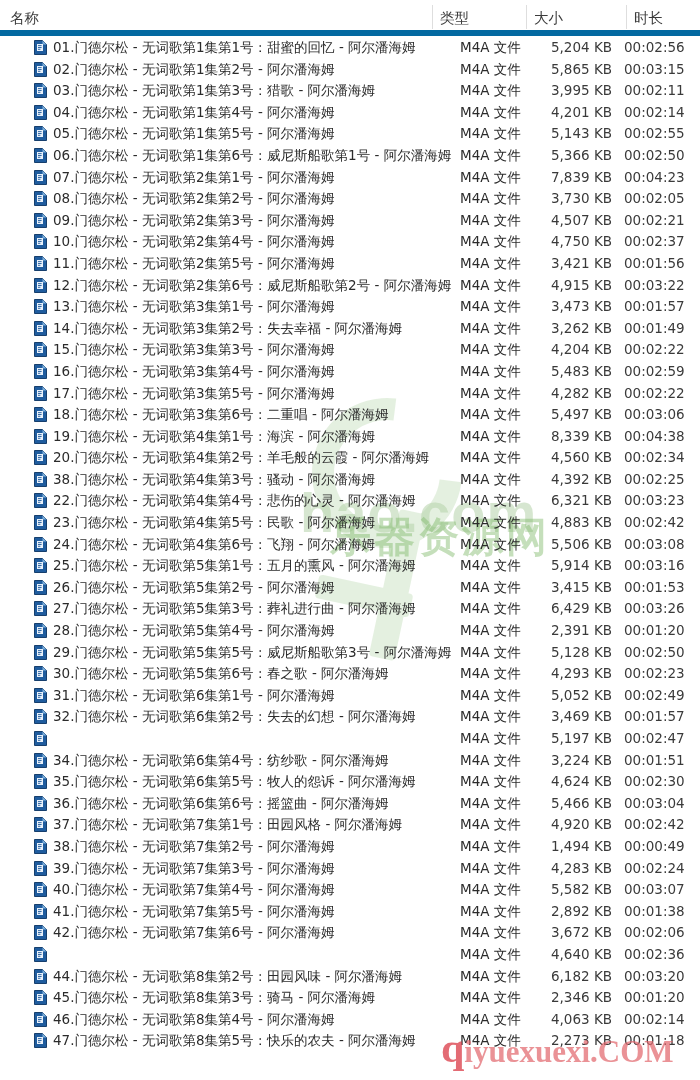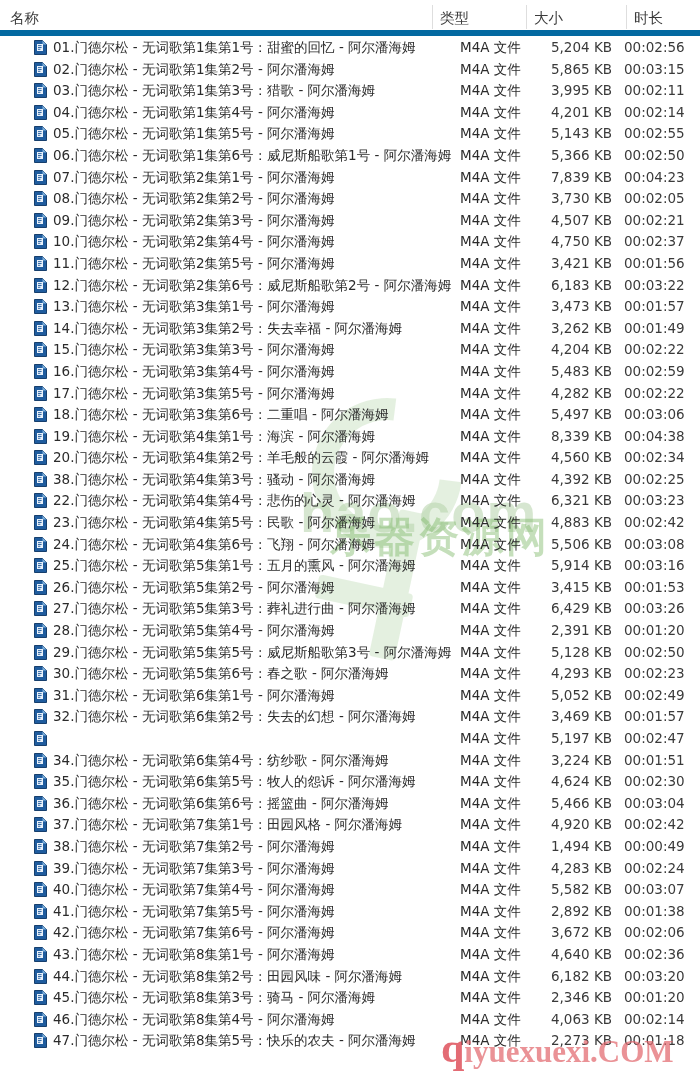--- a/index.html
+++ b/index.html
@@ -406,21 +406,21 @@
   <path d="M0.5 0.5 H8.5 L12.5 4.5 V14.5 H0.5 Z" fill="#1f5c9e" stroke="#163f6d" stroke-width="1"></path>
   <path d="M8.5 0.5 L12.5 4.5 H8.5 Z" fill="#7fb0db"></path>
   <rect x="3" y="4" width="6" height="7" fill="#eaf2fb"></rect>
   <rect x="4" y="5.2" width="3.6" height="0.9" fill="#1f5c9e"></rect>
   <rect x="4" y="7" width="3.6" height="0.9" fill="#1f5c9e"></rect>
   <rect x="4" y="8.8" width="2.4" height="0.9" fill="#1f5c9e"></rect>
 </svg>
         </span>
         <span class="cell c-name">12.门德尔松 - 无词歌第2集第6号：威尼斯船歌第2号 - 阿尔潘海姆</span>
         <span class="cell c-type">M4A 文件</span>
-        <span class="cell c-size">6,183 KB</span>
+        <span class="cell c-size">4,915 KB</span>
         <span class="cell c-dur">00:03:22</span>
       </div>
       <div class="row">
         <span class="c-icon">
           <svg class="doc-icon" width="13" height="15" viewBox="0 0 13 15" xmlns="http://www.w3.org/2000/svg">
   <path d="M0.5 0.5 H8.5 L12.5 4.5 V14.5 H0.5 Z" fill="#1f5c9e" stroke="#163f6d" stroke-width="1"></path>
   <path d="M8.5 0.5 L12.5 4.5 H8.5 Z" fill="#7fb0db"></path>
   <rect x="3" y="4" width="6" height="7" fill="#eaf2fb"></rect>
   <rect x="4" y="5.2" width="3.6" height="0.9" fill="#1f5c9e"></rect>
   <rect x="4" y="7" width="3.6" height="0.9" fill="#1f5c9e"></rect>
@@ -899,21 +899,20 @@
         <span class="c-icon">
           <svg class="doc-icon" width="13" height="15" viewBox="0 0 13 15" xmlns="http://www.w3.org/2000/svg">
   <path d="M0.5 0.5 H8.5 L12.5 4.5 V14.5 H0.5 Z" fill="#1f5c9e" stroke="#163f6d" stroke-width="1"></path>
   <path d="M8.5 0.5 L12.5 4.5 H8.5 Z" fill="#7fb0db"></path>
   <rect x="3" y="4" width="6" height="7" fill="#eaf2fb"></rect>
   <rect x="4" y="5.2" width="3.6" height="0.9" fill="#1f5c9e"></rect>
   <rect x="4" y="7" width="3.6" height="0.9" fill="#1f5c9e"></rect>
   <rect x="4" y="8.8" width="2.4" height="0.9" fill="#1f5c9e"></rect>
 </svg>
         </span>
-        <span class="cell c-name">43.门德尔松 - 无词歌第8集第1号 - 阿尔潘海姆</span>
         <span class="cell c-type">M4A 文件</span>
         <span class="cell c-size">4,640 KB</span>
         <span class="cell c-dur">00:02:36</span>
       </div>
       <div class="row">
         <span class="c-icon">
           <svg class="doc-icon" width="13" height="15" viewBox="0 0 13 15" xmlns="http://www.w3.org/2000/svg">
   <path d="M0.5 0.5 H8.5 L12.5 4.5 V14.5 H0.5 Z" fill="#1f5c9e" stroke="#163f6d" stroke-width="1"></path>
   <path d="M8.5 0.5 L12.5 4.5 H8.5 Z" fill="#7fb0db"></path>
   <rect x="3" y="4" width="6" height="7" fill="#eaf2fb"></rect>

